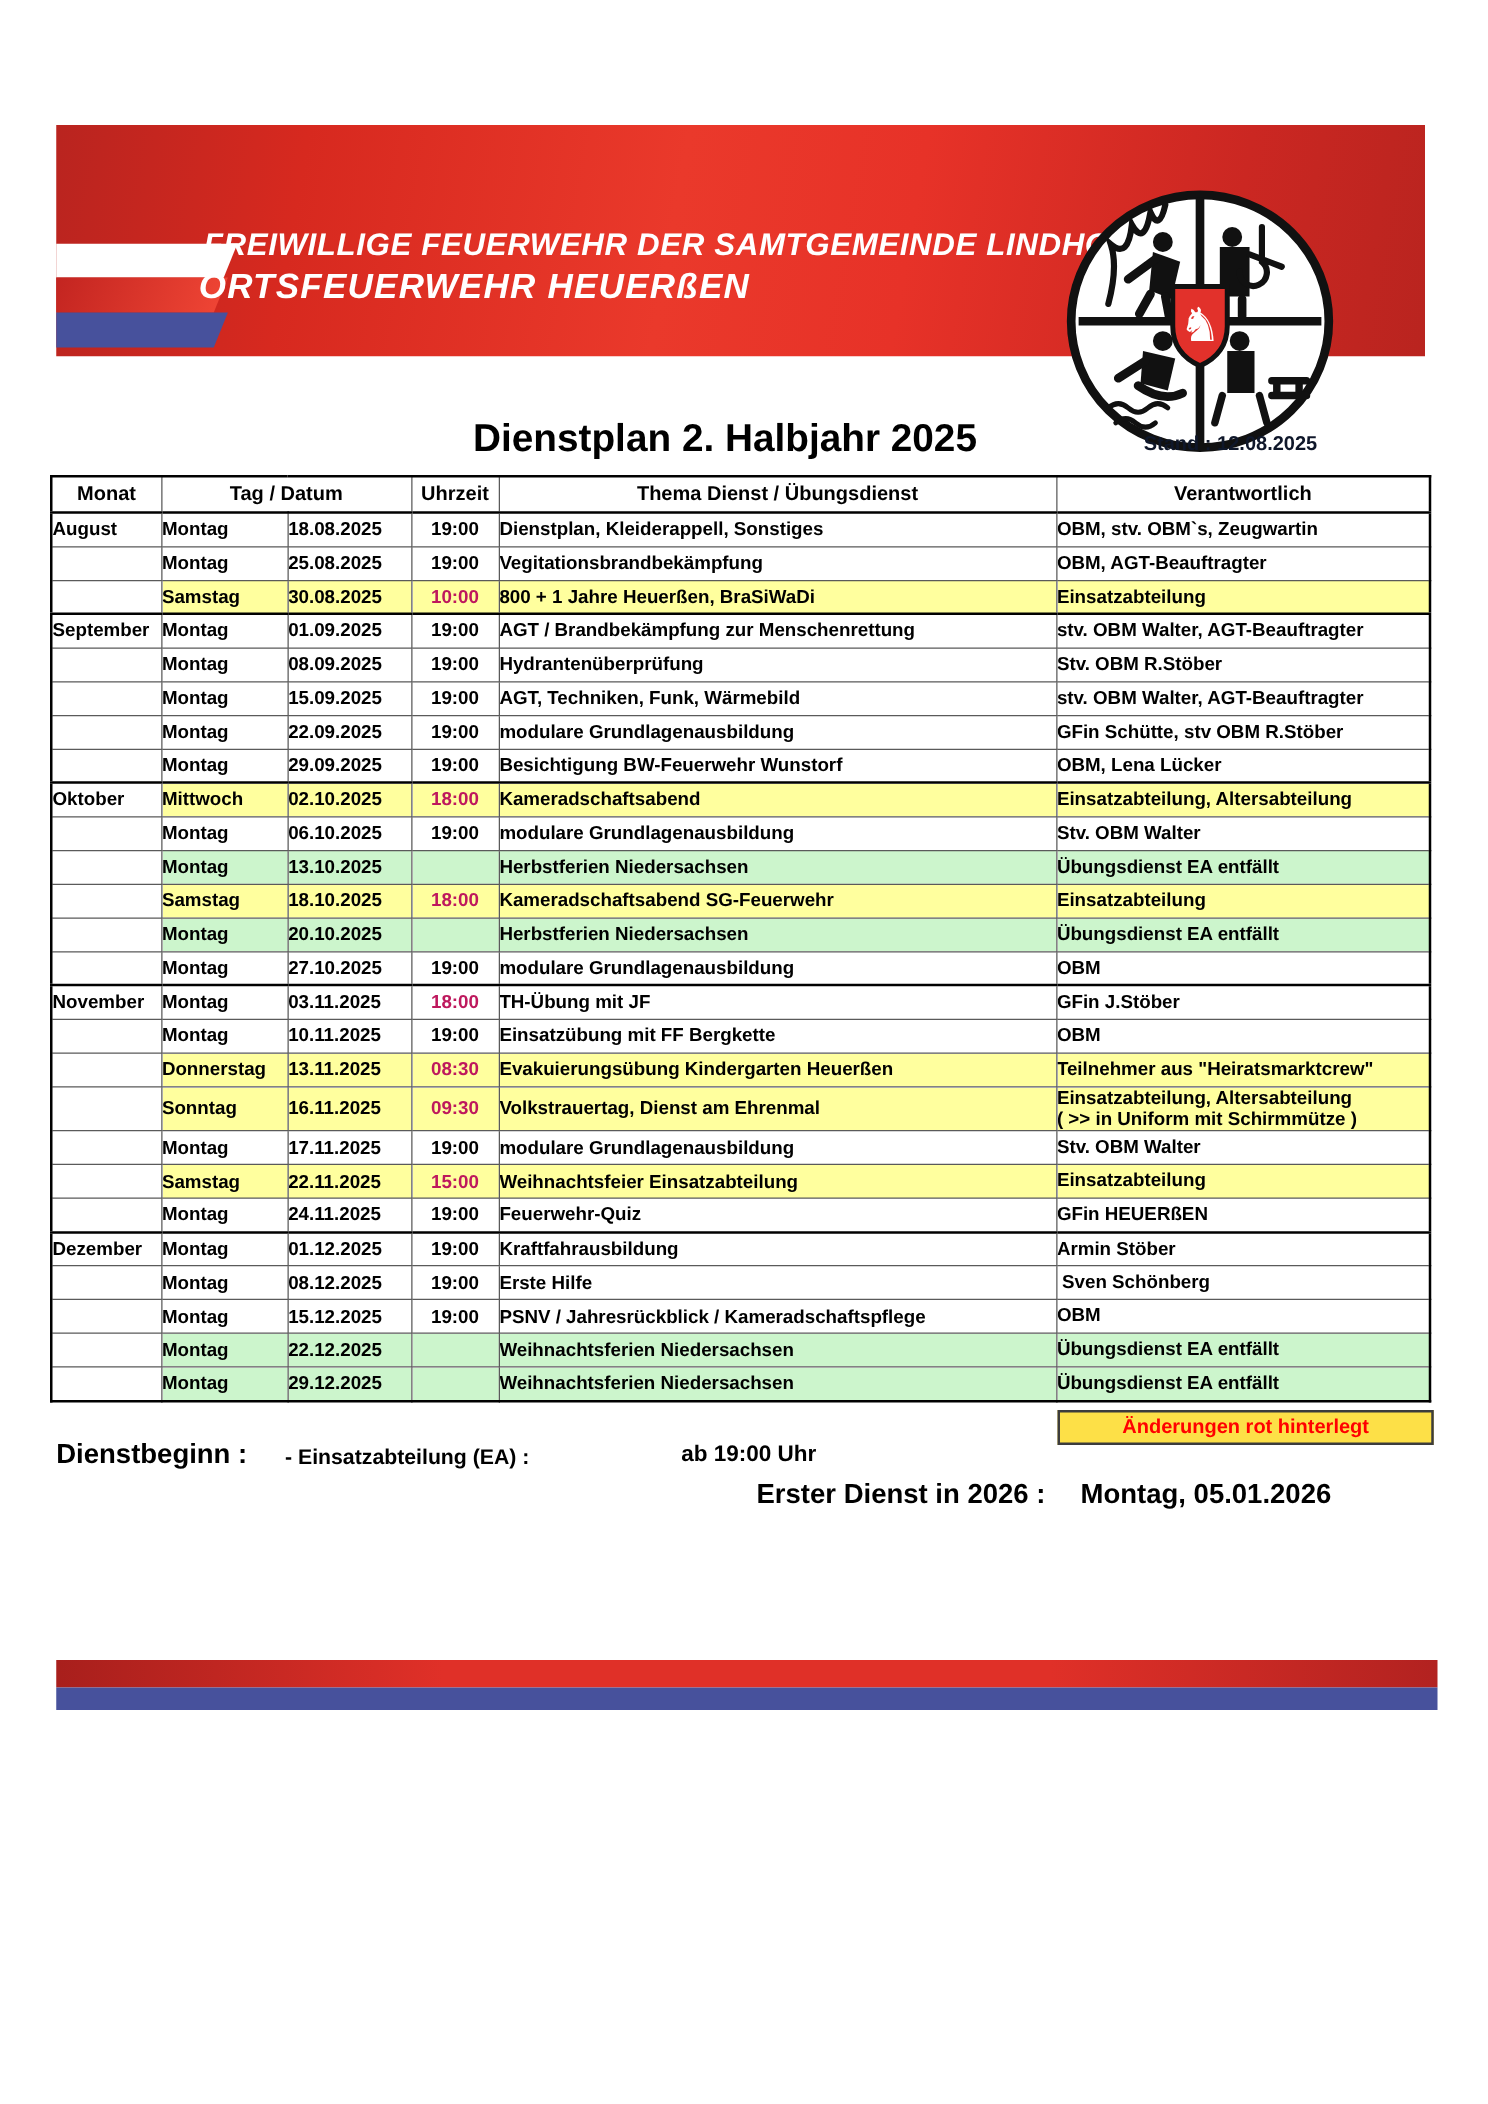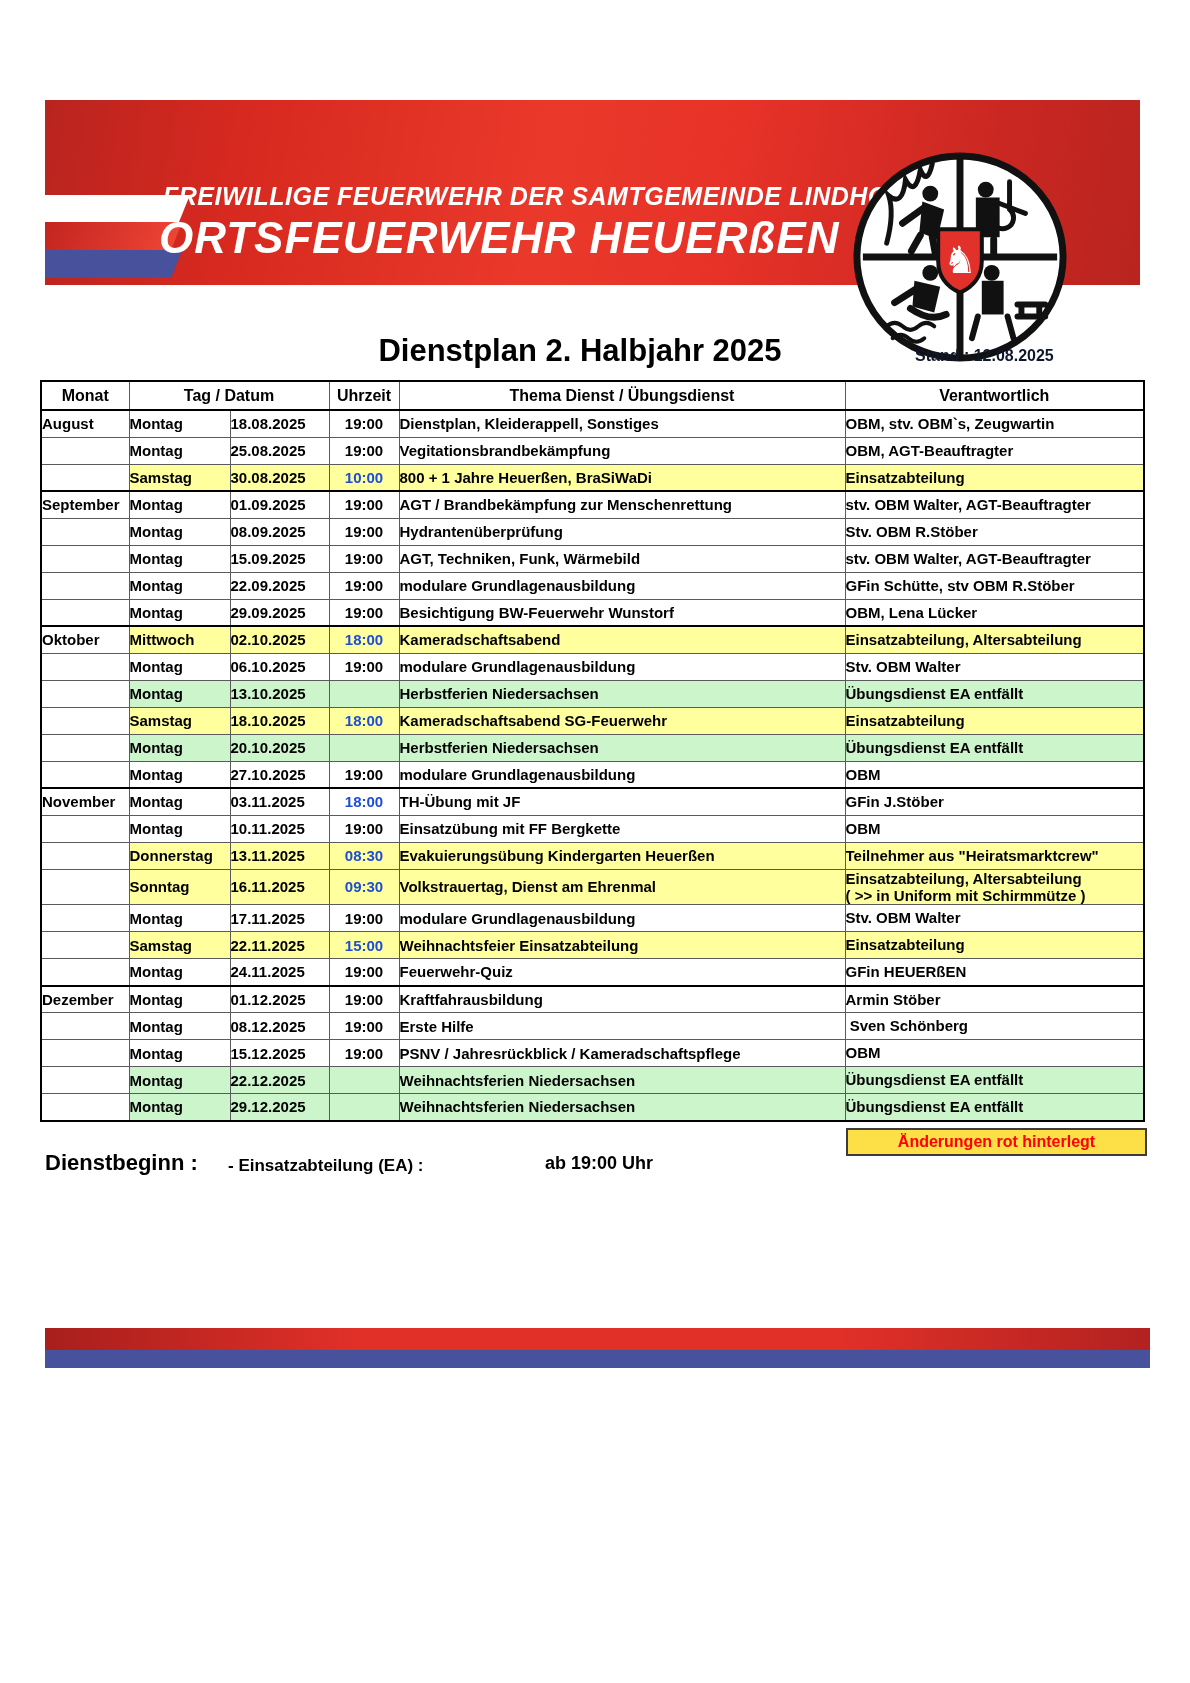--- a/index.html
+++ b/index.html
@@ -9,21 +9,21 @@
   
   .banner{position:absolute;left:45px;top:100px;width:1095px;height:185px;}
   .banner-bg{position:absolute;inset:0;overflow:hidden;
     background:linear-gradient(100deg,#b9241f 0%,#d7291f 18%,#ea392b 45%,#e73228 62%,#cb2722 85%,#b9241f 100%);}
   .stripe{position:absolute;left:-14px;transform:skewX(-22deg);transform-origin:left bottom;}
   .stripe.s-white{top:95px;width:148px;height:27px;background:#ffffff;}
   .stripe.s-red{top:122px;width:140px;height:28px;background:linear-gradient(90deg,#c22420,#ee4434);}
   .stripe.s-blue{top:150px;width:140px;height:28px;background:#47519c;}
   .banner-text{position:absolute;left:118px;top:82px;font-style:italic;font-weight:bold;color:#fff;}
   .banner-line1{font-size:25px;letter-spacing:.5px;white-space:nowrap;}
-  .banner-line2{font-size:44px;letter-spacing:1px;margin-top:2px;margin-left:-4px;white-space:nowrap;}
+  .banner-line2{font-size:28px;letter-spacing:1px;margin-top:2px;margin-left:-4px;white-space:nowrap;}
   .banner-logo{position:absolute;left:806px;top:48px;width:218px;height:218px;}
 
   
   .doc-title{position:absolute;left:40px;top:333px;width:1080px;text-align:center;
              font-size:31px;font-weight:bold;}
   .stand{position:absolute;left:915px;top:347px;font-size:16px;font-weight:bold;color:#0f172a;}
 
   
   table.sched{position:absolute;left:40px;top:380px;width:1103px;border-collapse:collapse;
               table-layout:fixed;border:2.5px solid #000;}
@@ -32,21 +32,21 @@
   .sched thead th{height:27px;font-size:16px;text-align:center;border-bottom:2.5px solid #000;}
   .sched tbody tr{height:27px;}
   .sched tbody tr.tall{height:26px;}
   .sched tbody tr.month-start td{border-top:2.5px solid #000;}
   .c-monat{padding-left:4px;}
   .c-tag{padding-left:6px;}
   .c-datum{padding-right:5px;}
   .c-uhrzeit{text-align:center;}
   .c-thema{padding-left:6px;}
   .c-verantw{padding-left:6px;line-height:1.15;white-space:pre-wrap;}
-  td.red-time{color:#1d4ed8;}
+  td.red-time{color:#be185d;}
   td.hl-yellow{background:#ffff9e;}
   td.hl-green{background:#ccf5cc;}
 
   
   .legend{position:absolute;left:846px;top:1128px;width:297px;height:24px;
           background:#fde047;border:2px solid #3c3c3c;color:#f00;font-weight:bold;
           font-size:16px;text-align:center;line-height:24px;}
   .fz1{position:absolute;left:45px;top:1150px;font-size:22px;font-weight:bold;}
   .fz2{position:absolute;left:228px;top:1156px;font-size:17px;font-weight:bold;}
   .fz3{position:absolute;left:545px;top:1153px;font-size:18px;font-weight:bold;}
@@ -333,17 +333,21 @@
           <td class="c-verantw hl-green">Übungsdienst EA entfällt</td>
         </tr>
       </tbody>
   </table>
 
   <div class="legend">Änderungen rot hinterlegt</div>
 
   <div class="fz1">Dienstbeginn :</div>
   <div class="fz2">- Einsatzabteilung (EA) :</div>
   <div class="fz3">ab 19:00 Uhr</div>
+  <div class="fz4">
+    <span>Erster Dienst in 2026 :</span>
+    <span class="val">Montag, 05.01.2026</span>
+  </div>
 
   <div class="bstripe-red"></div>
   <div class="bstripe-blue"></div>
 
 </div>
 
 </body></html>

